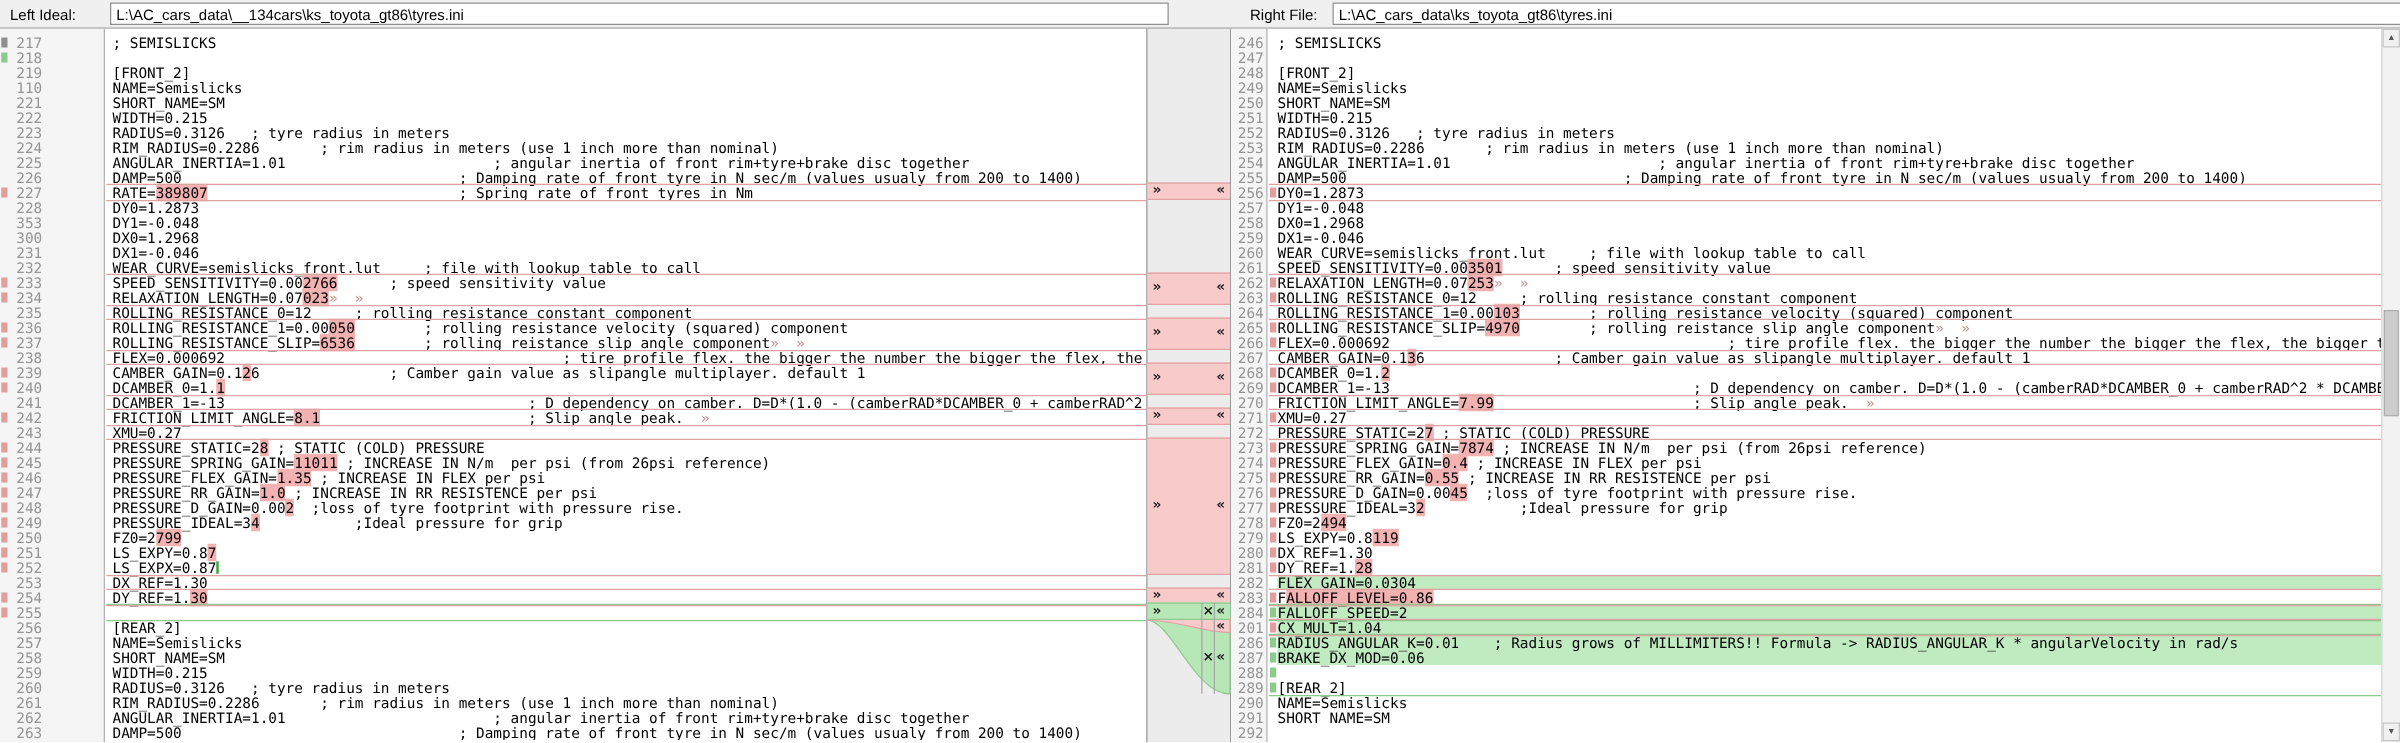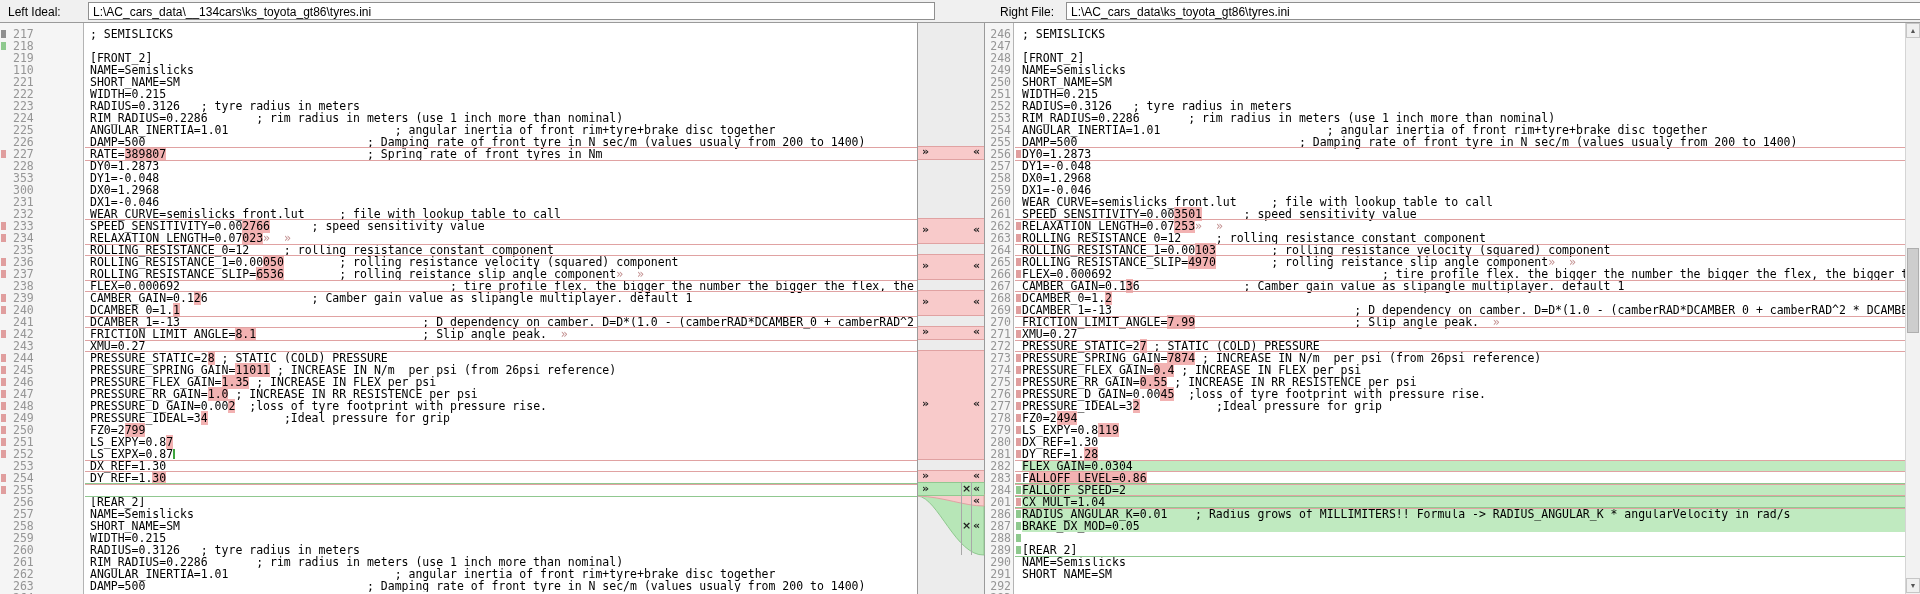--- a/index.html
+++ b/index.html
@@ -307,21 +307,21 @@
         <div class="row"><span>PRESSURE_IDEAL=3</span><span class="p">2</span><span>           ;Ideal pressure for grip</span></div>
         <div class="row"><span>FZ0=2</span><span class="p">494</span></div>
         <div class="row"><span>LS_EXPY=0.8</span><span class="p">119</span></div>
         <div class="row"><span>DX_REF=1.30</span></div>
         <div class="row"><span>DY_REF=1.</span><span class="p">28</span></div>
         <div class="row grow"><span>FLEX_GAIN=0.0304</span></div>
         <div class="row"><span>F</span><span class="p">ALLOFF_LEVEL=0.86</span></div>
         <div class="row grow"><span>FALLOFF_SPEED=2</span></div>
         <div class="row grow"><span>CX_MULT=1.04</span></div>
         <div class="row grow"><span>RADIUS_ANGULAR_K=0.01    ; Radius grows of MILLIMITERS!! Formula -&gt; RADIUS_ANGULAR_K * angularVelocity in rad/s</span></div>
-        <div class="row grow"><span>BRAKE_DX_MOD=0.05</span></div>
+        <div class="row grow"><span>BRAKE_DX_MOD=0.06</span></div>
         <div class="row"></div>
         <div class="row"><span>[REAR_2]</span></div>
         <div class="row"><span>NAME=Semislicks</span></div>
         <div class="row"><span>SHORT_NAME=SM</span></div>
       </div>
   <div class="rule" style="left: 30px; width: 890px; top: 124px; background: rgb(224, 162, 162);"></div>
       <div class="rule" style="left: 30px; width: 890px; top: 137px; background: rgb(224, 162, 162);"></div>
       <div class="rule" style="left: 30px; width: 890px; top: 196px; background: rgb(224, 162, 162);"></div>
       <div class="rule" style="left: 30px; width: 890px; top: 221px; background: rgb(224, 162, 162);"></div>
       <div class="rule" style="left: 30px; width: 890px; top: 232px; background: rgb(224, 162, 162);"></div>

